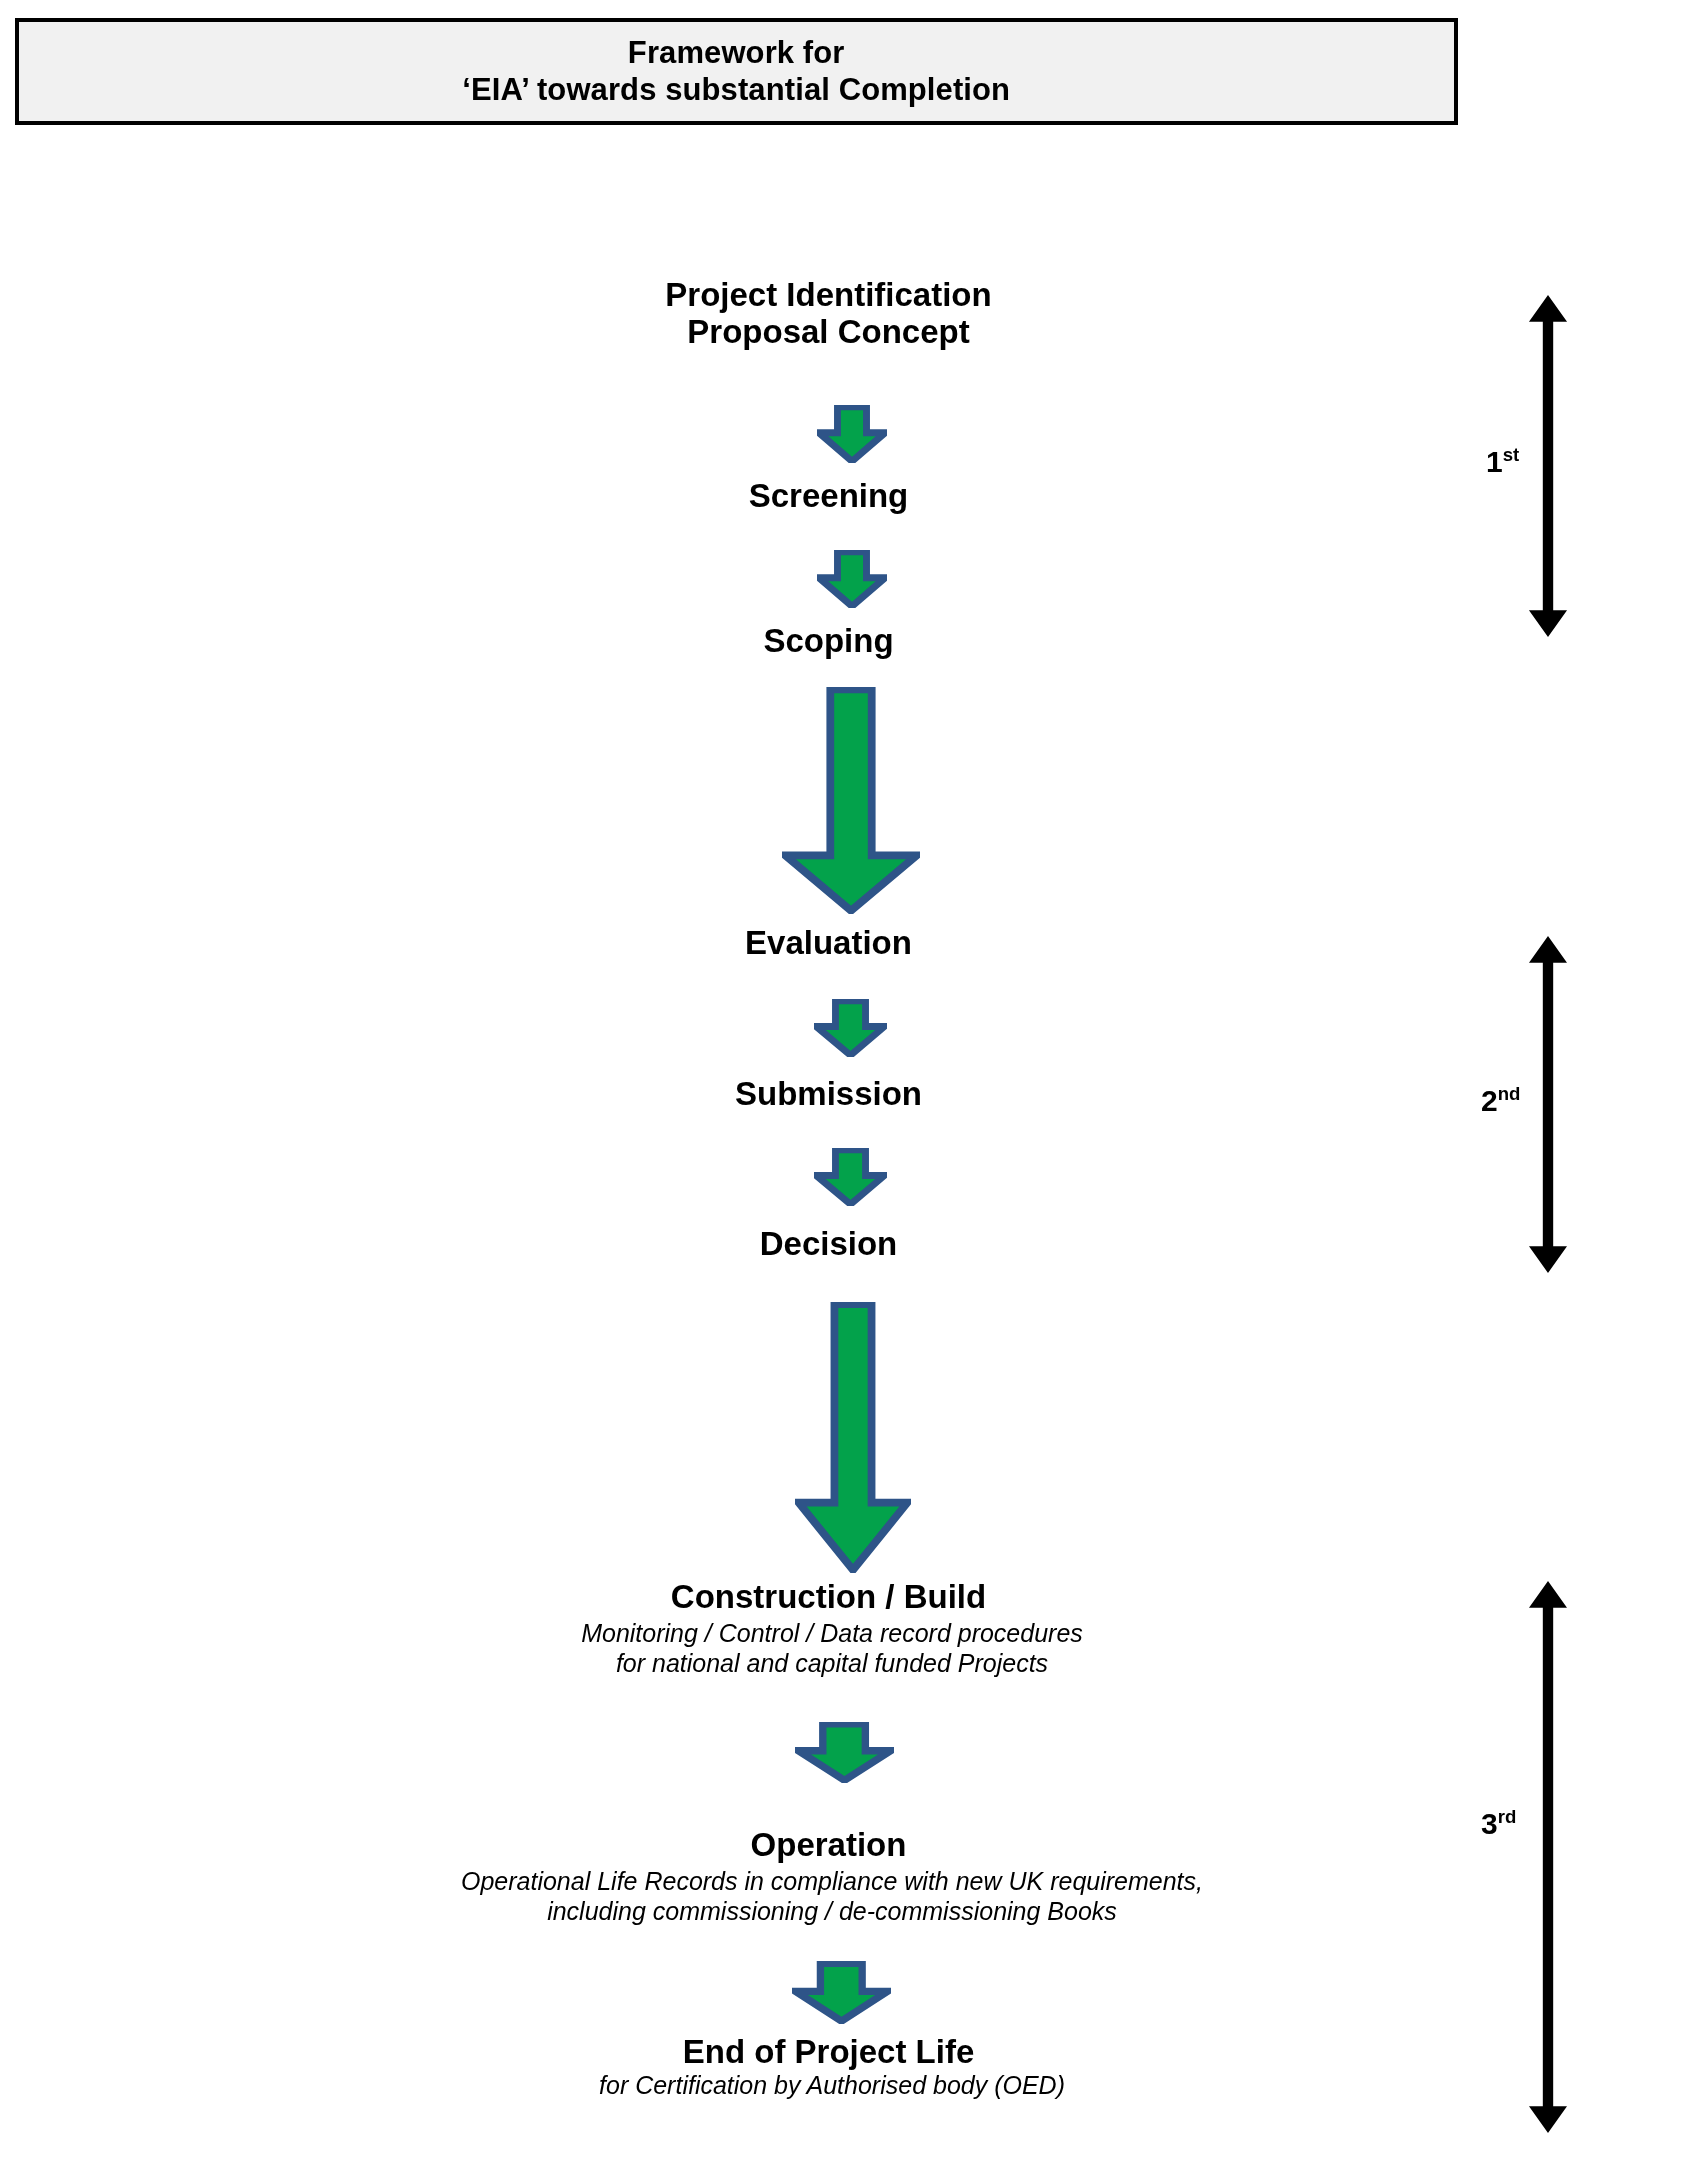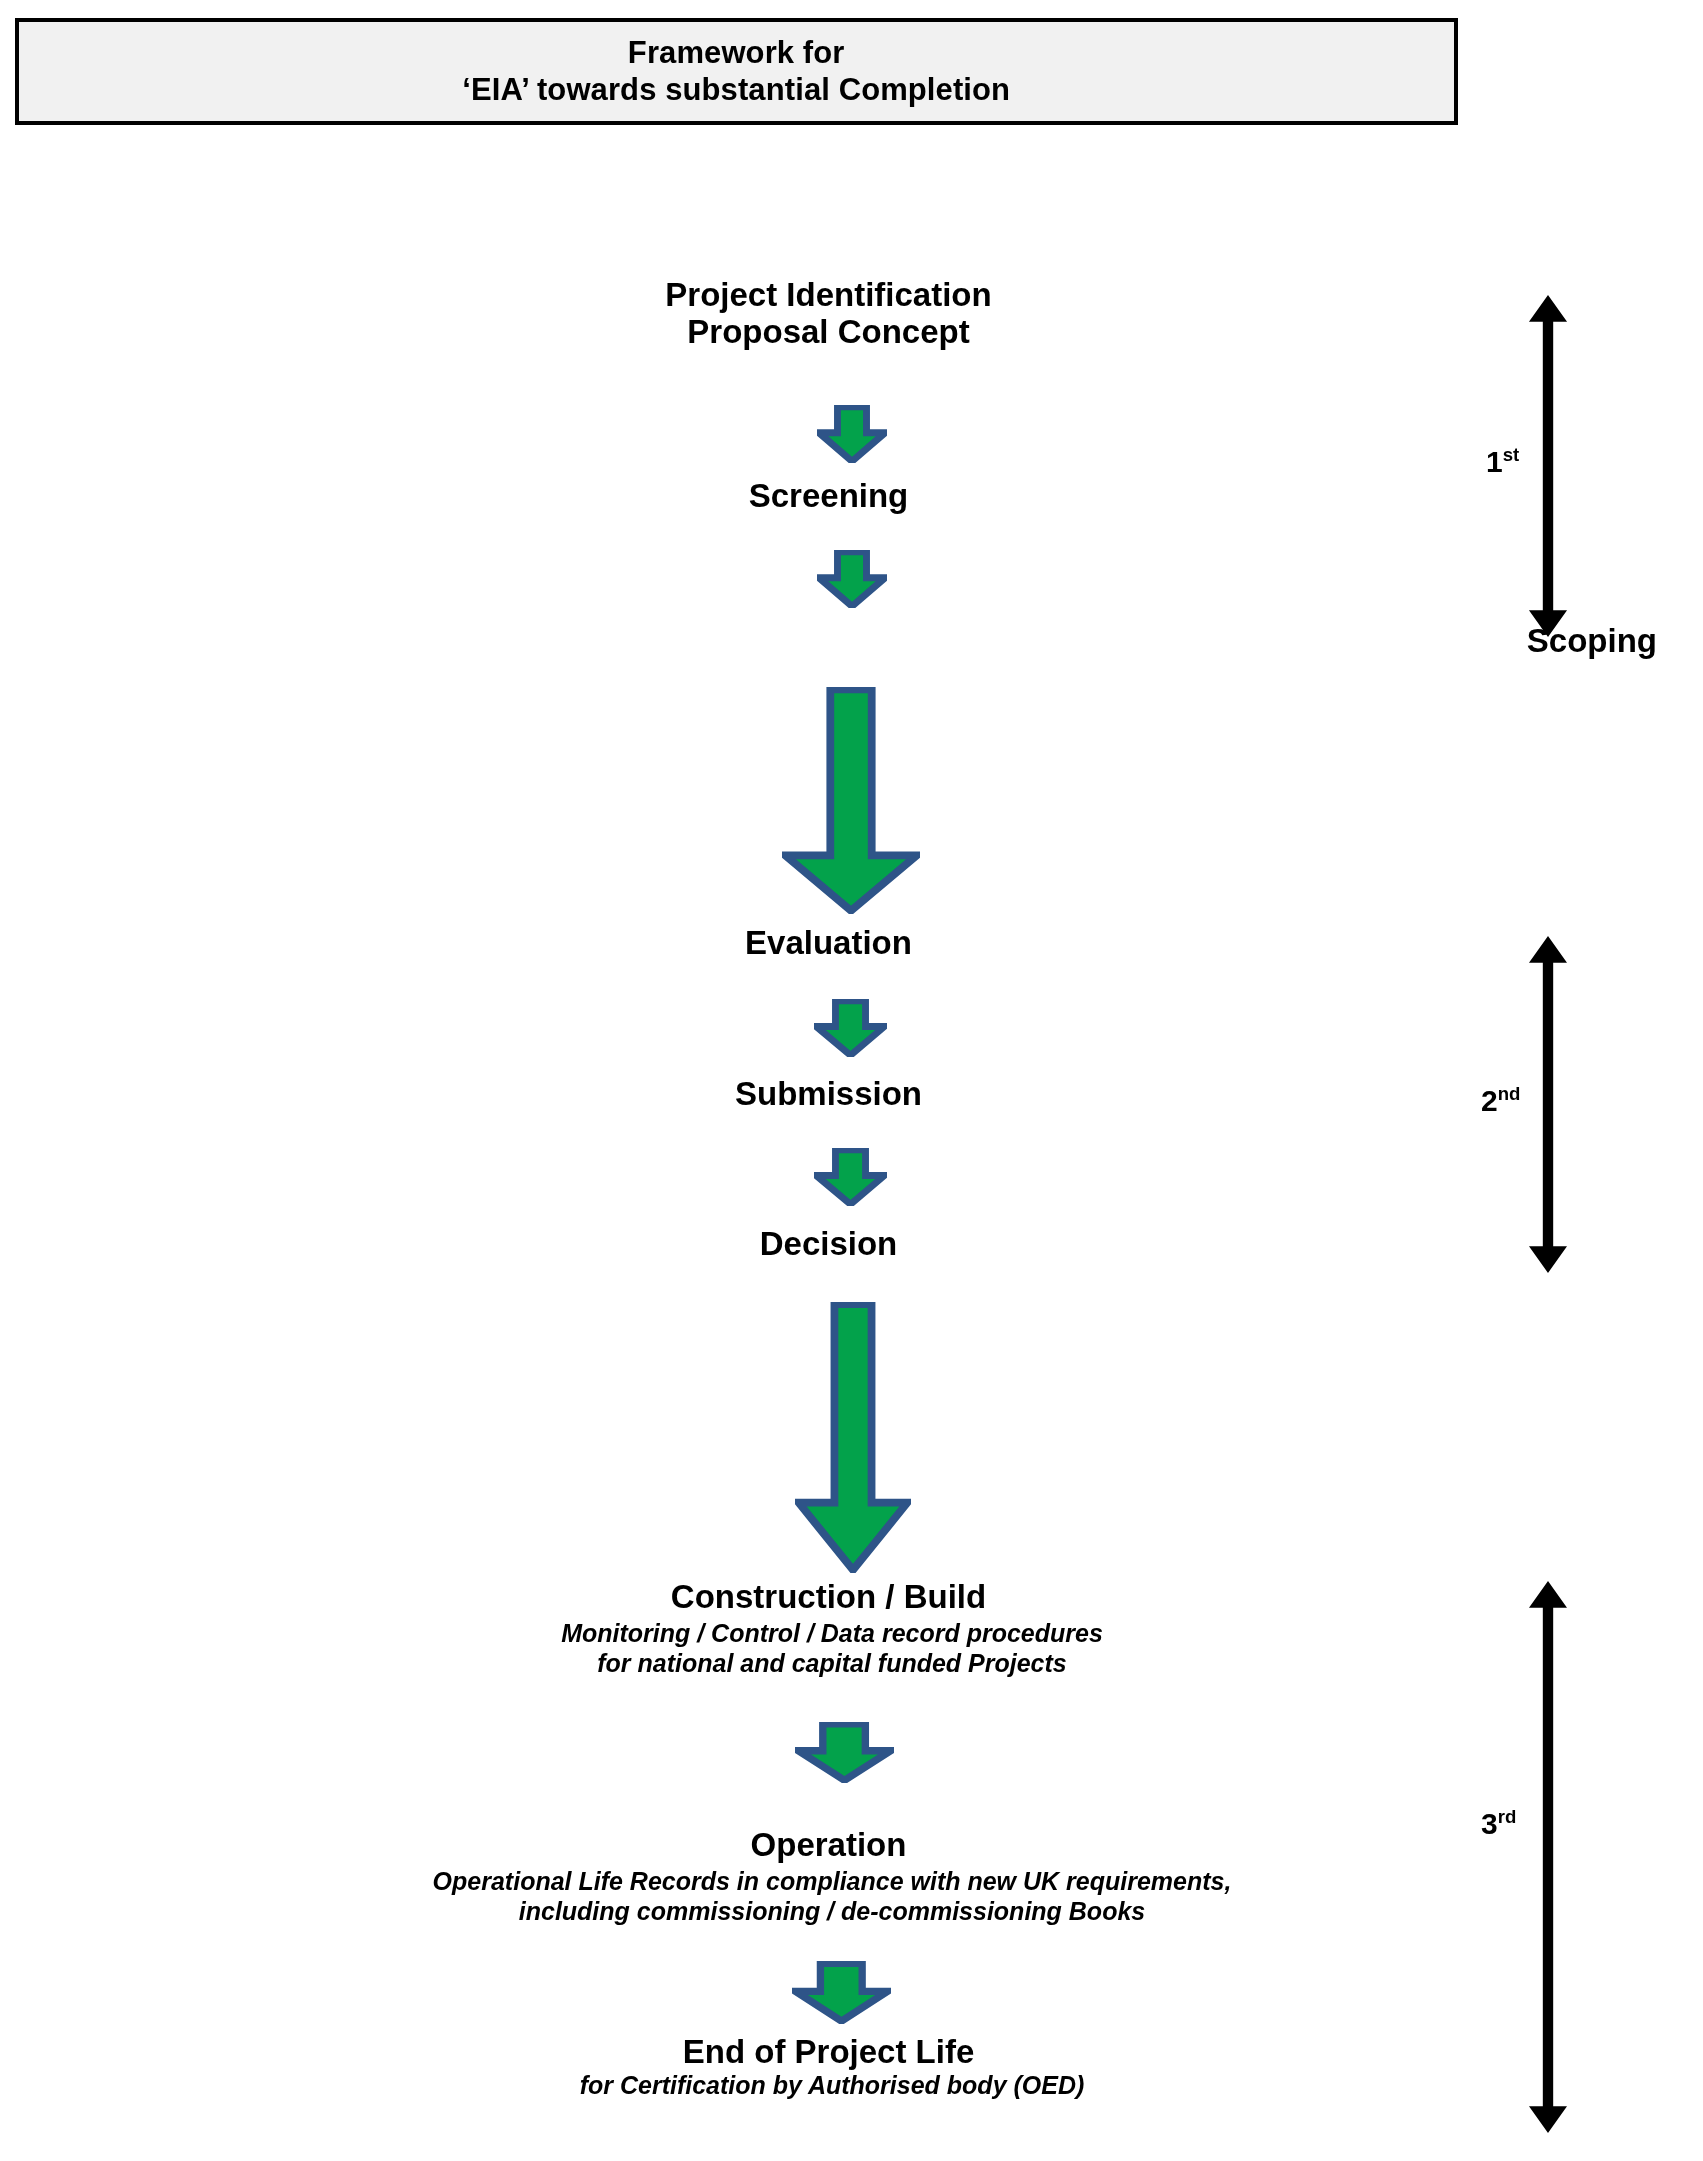--- a/index.html
+++ b/index.html
@@ -56,21 +56,21 @@
     text-align: center;
   }
   .node .hd {
     font-size: 33px;
     font-weight: bold;
     line-height: 1.12;
     white-space: nowrap;
   }
   .node .sub {
     font-size: 25px;
-    font-weight: bold;
+    font-weight: normal;
     font-style: italic;
     line-height: 1.18;
     white-space: nowrap;
     padding-left: 7px;
   }
 
   
   .arrow {
     position: absolute;
   }
@@ -120,21 +120,21 @@
   <div class="node" style="top:478px;">
     <div class="hd">Screening</div>
   </div>
 
   <div class="arrow" style="left:817px; top:550px;">
     <svg width="70" height="58" viewBox="0 0 161 134">
       <polygon points="47,4 114,4 114,64 157,64 80.5,130 4,64 47,64" fill="#03A24B" stroke="#2E5488" stroke-width="16" stroke-linejoin="miter"></polygon>
     </svg>
   </div>
 
-  <div class="node" style="top:623px;text-align:right;">
+  <div class="node" style="top:623px;">
     <div class="hd">Scoping</div>
   </div>
 
   <div class="arrow" style="left:782px; top:687px;">
     <svg width="138" height="227" viewBox="0 0 320 525">
       <polygon points="112,5 208,5 208,390 312,390 160,518 8,390 112,390" fill="#03A24B" stroke="#2E5488" stroke-width="18" stroke-linejoin="miter"></polygon>
     </svg>
   </div>
 
   <div class="node" style="top:925px;">

